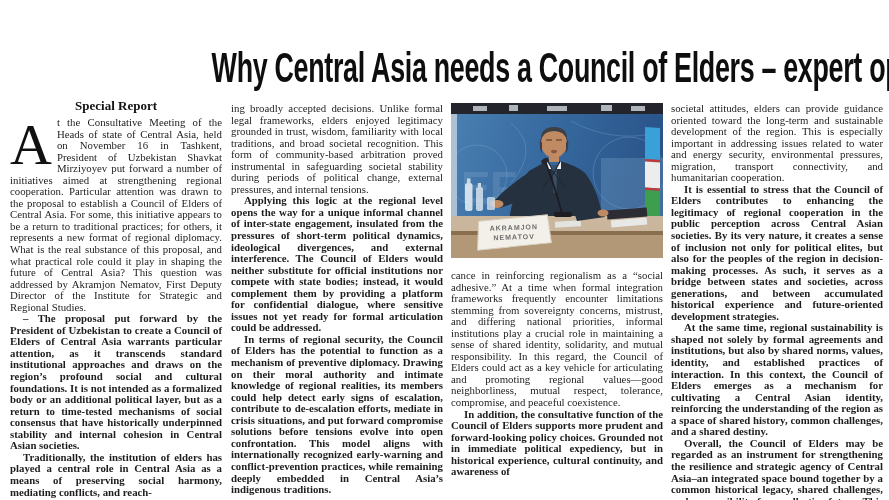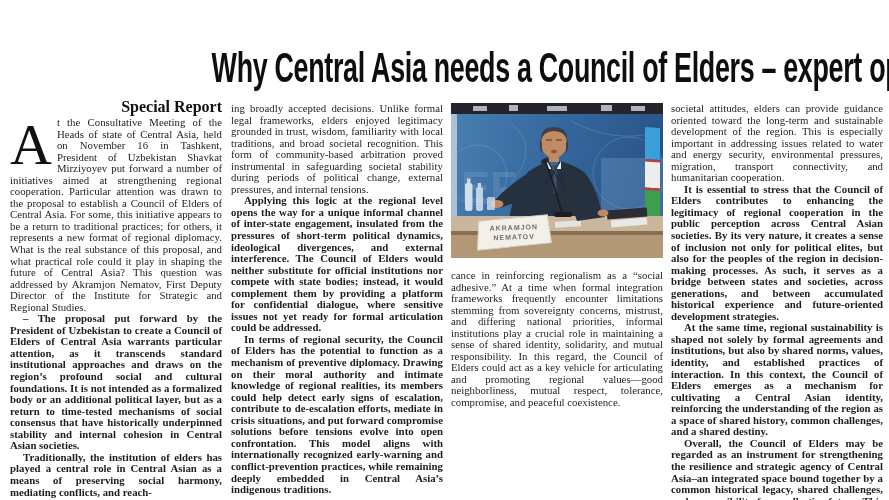--- a/index.html
+++ b/index.html
@@ -8,22 +8,22 @@
     font-family:"Liberation Serif", serif;
   }
   .headline {
     position:absolute; top:46px; left:0; width:889px; margin:0;
     text-align:center; line-height:44px;
     font-family:"Liberation Sans", sans-serif; font-weight:900;
     font-size:42px; color:#0e0e0e; white-space:nowrap;
   }
   .hl-inner { display:inline-block; transform:scaleX(0.64); transform-origin:50% 50%; letter-spacing:-0.5px; }
   .kicker {
-    position:absolute; left:10px; top:98px; width:212px; text-align:right;
-    font-family:"Liberation Serif", serif; font-weight:bold; font-size:16px; color:#111;
+    position:absolute; left:10px; top:98px; width:212px; text-align:center;
+    font-family:"Liberation Serif", serif; font-weight:bold; font-size:13px; color:#111;
   }
   .col {
     position:absolute; width:212px; top:103px;
     font-size:10.8px; line-height:11.55px; text-align:justify; color:#1d1d1d;
   }
   #col1 { left:10px; top:117px; }
   #col2 { left:231px; }
   #col3 { left:451px; }
   #col4 { left:671px; }
   .block { margin:0; }
@@ -40,21 +40,21 @@
 
 <div class="page">
 
   <h1 class="headline"><span class="hl-inner">Why Central Asia needs a Council of Elders – expert opinion</span></h1>
 
   <div class="kicker">Special Report</div>
 
   <div class="col" id="col1">
       <p class="block"><span class="dropcap">A</span>t the Consultative Meeting of the Heads of state of Central Asia, held on November 16 in Tashkent, President of Uzbekistan Shavkat Mirziyoyev put forward a number of initiatives aimed at strengthening regional cooperation. Particular attention was drawn to the proposal to establish a Council of Elders of Central Asia. For some, this initiative appears to be a return to traditional practices; for others, it represents a new format of regional diplomacy. What is the real substance of this proposal, and what practical role could it play in shaping the future of Central Asia? This question was addressed by Akramjon Nematov, First Deputy Director of the Institute for Strategic and Regional Studies.</p>
       <p class="block indent">– The proposal put forward by the President of Uzbekistan to create a Council of Elders of Central Asia warrants particular attention, as it transcends standard institutional approaches and draws on the region’s profound social and cultural foundations. It is not intended as a formalized body or an additional political layer, but as a return to time-tested mechanisms of social consensus that have historically underpinned stability and internal cohesion in Central Asian societies.</p>
-      <p class="block indent">Traditionally, the institution of elders has played a central role in Central Asian as a means of preserving social harmony, mediating conflicts, and reach-</p>
+      <p class="block indent">Traditionally, the institution of elders has played a central role in Central Asia as a means of preserving social harmony, mediating conflicts, and reach-</p>
     </div>
   <div class="col" id="col2">
       <p class="block">ing broadly accepted decisions. Unlike formal legal frameworks, elders enjoyed legitimacy grounded in trust, wisdom, familiarity with local traditions, and broad societal recognition. This form of community-based arbitration proved instrumental in safeguarding societal stability during periods of political change, external pressures, and internal tensions.</p>
       <p class="block indent">Applying this logic at the regional level opens the way for a unique informal channel of inter-state engagement, insulated from the pressures of short-term political dynamics, ideological divergences, and external interference. The Council of Elders would neither substitute for official institutions nor compete with state bodies; instead, it would complement them by providing a platform for confidential dialogue, where sensitive issues not yet ready for formal articulation could be addressed.</p>
       <p class="block indent">In terms of regional security, the Council of Elders has the potential to function as a mechanism of preventive diplomacy. Drawing on their moral authority and intimate knowledge of regional realities, its members could help detect early signs of escalation, contribute to de-escalation efforts, mediate in crisis situations, and put forward compromise solutions before tensions evolve into open confrontation. This model aligns with internationally recognized early-warning and conflict-prevention practices, while remaining deeply embedded in Central Asia’s indigenous traditions.</p>
     </div>
 
   <div class="col" id="col3">
     <div class="photo">
       <svg viewBox="0 0 212 155" width="212" height="155">
@@ -130,20 +130,21 @@
         </g>
         <g transform="rotate(-2 62 130)">
           <polygon points="28,117 97,113 100,141 26,146" fill="#f3f0e9" stroke="#d6cfc0" stroke-width="1"></polygon>
           <text x="63" y="127" text-anchor="middle" font-family="Liberation Sans, sans-serif" font-size="7" font-weight="bold" fill="#6e6e6e" letter-spacing="1">AKRAMJON</text>
           <text x="63" y="136.5" text-anchor="middle" font-family="Liberation Sans, sans-serif" font-size="7" font-weight="bold" fill="#6e6e6e" letter-spacing="1">NEMATOV</text>
         </g>
       </svg>
     </div>
     <div class="colflow">
         <p class="block">cance in reinforcing regionalism as a “social adhesive.” At a time when formal integration frameworks frequently encounter limitations stemming from sovereignty concerns, mistrust, and differing national priorities, informal institutions play a crucial role in maintaining a sense of shared identity, solidarity, and mutual responsibility. In this regard, the Council of Elders could act as a key vehicle for articulating and promoting regional values—good neighborliness, mutual respect, tolerance, compromise, and peaceful coexistence.</p>
+        <p class="block indent">In addition, the consultative function of the Council of Elders supports more prudent and forward-looking policy choices. Grounded not in immediate political expediency, but in historical experience, cultural continuity, and awareness of</p>
       </div>
   </div>
 
   <div class="col" id="col4">
       <p class="block">societal attitudes, elders can provide guidance oriented toward the long-term and sustainable development of the region. This is especially important in addressing issues related to water and energy security, environmental pressures, migration, transport connectivity, and humanitarian cooperation.</p>
       <p class="block indent">It is essential to stress that the Council of Elders contributes to enhancing the legitimacy of regional cooperation in the public perception across Central Asian societies. By its very nature, it creates a sense of inclusion not only for political elites, but also for the peoples of the region in decision-making processes. As such, it serves as a bridge between states and societies, across generations, and between accumulated historical experience and future-oriented development strategies.</p>
       <p class="block indent">At the same time, regional sustainability is shaped not solely by formal agreements and institutions, but also by shared norms, values, identity, and established practices of interaction. In this context, the Council of Elders emerges as a mechanism for cultivating a Central Asian identity, reinforcing the understanding of the region as a space of shared history, common challenges, and a shared destiny.</p>
       <p class="block indent">Overall, the Council of Elders may be regarded as an instrument for strengthening the resilience and strategic agency of Central Asia–an integrated space bound together by a common historical legacy, shared challenges, and responsibility for a collective future. This is precisely where the strategic significance of the initiative lies.</p>
     </div>
 

